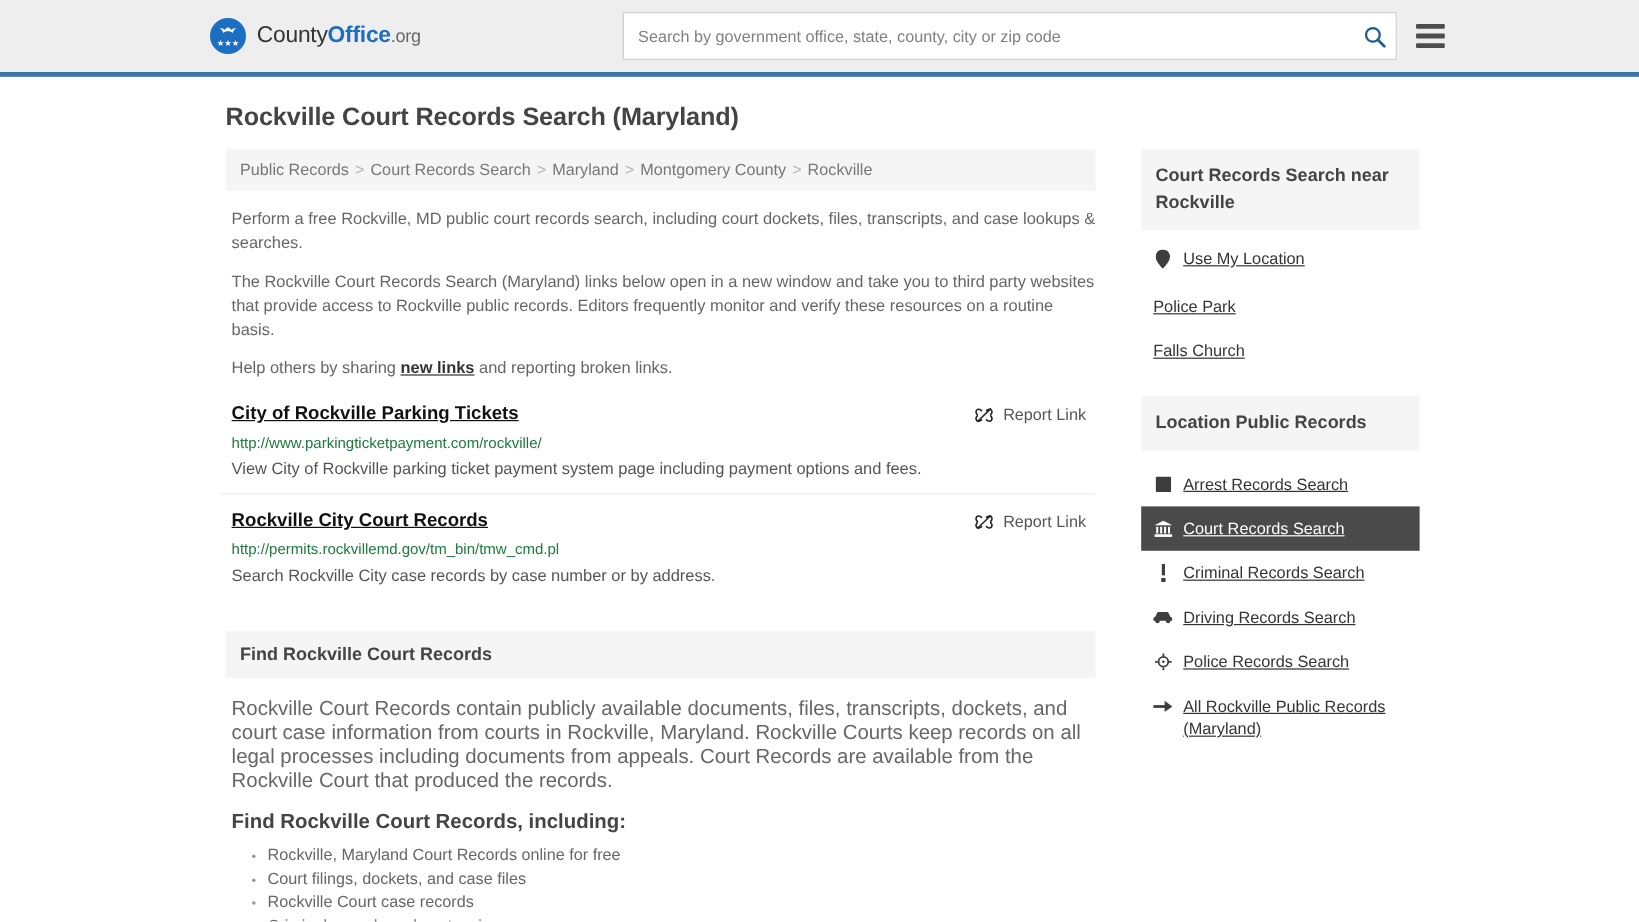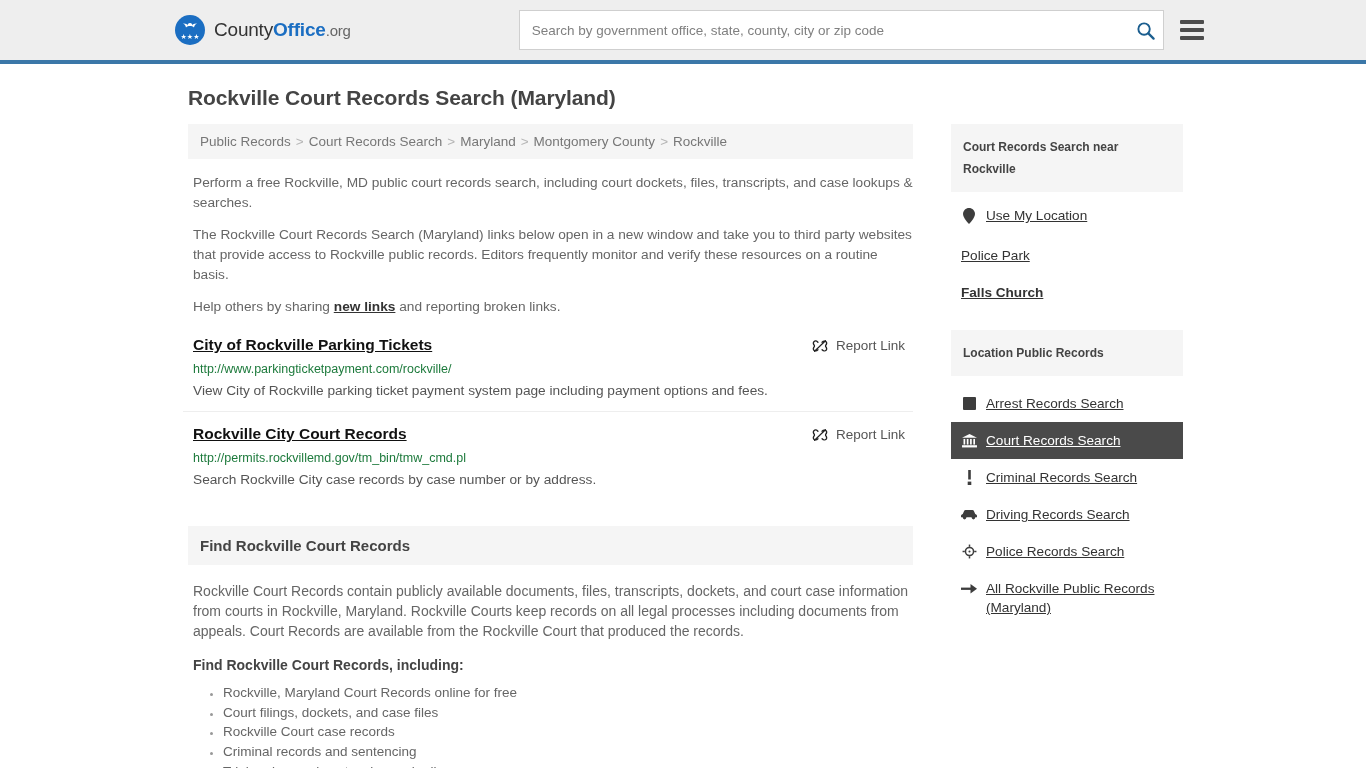--- a/index.html
+++ b/index.html
@@ -207,21 +207,21 @@
   .section-head {
     background: #f5f5f5;
     padding: 11px 12px;
     font-size: 15px;
     font-weight: bold;
     color: #444444;
     margin: 26px 0 0 5px;
   }
   .section-body { padding: 16px 0 0 10px; }
   .section-body p {
-    font-size: 14px;
+    font-size: 17px;
     line-height: 20px;
     color: #666666;
     margin: 0 0 14px 0;
   }
   .section-body p.bold-lead {
     font-weight: bold;
     color: #444444;
     margin-bottom: 8px;
   }
   .section-body ul {
@@ -233,21 +233,21 @@
     color: #666666;
     line-height: 19.7px;
     margin-bottom: 0px;
   }
   .section-body ul li::marker { color: #999; font-size: 11px; }
 
   
   .side-head {
     background: #f5f5f5;
     padding: 12px 12px;
-    font-size: 12px;
+    font-size: 15px;
     font-weight: bold;
     color: #444444;
     line-height: 22px;
   }
   .side-list { margin: 0; padding: 0; list-style: none; }
   .side-list li { display: block; }
   .side-row {
     display: flex;
     align-items: center;
     gap: 9px;
@@ -400,21 +400,21 @@
               </span>
               <span class="lbl">Use My Location</span>
             </div>
           </li>
           <li>
             <div class="side-row plain" style="padding-top:12px;padding-bottom:12px;">
               <span class="lbl">Police Park</span>
             </div>
           </li>
           <li>
-            <div class="side-row plain" style="padding-top:6px;padding-bottom:12px;font-weight:bold;">
+            <div class="side-row plain" style="padding-top:6px;padding-bottom:12px;">
               <span class="lbl">Falls Church</span>
             </div>
           </li>
         </ul>
       </div>
 
       <div class="side-gap"></div>
 
       <div class="side-block">
         <div class="side-head">Location Public Records</div>

